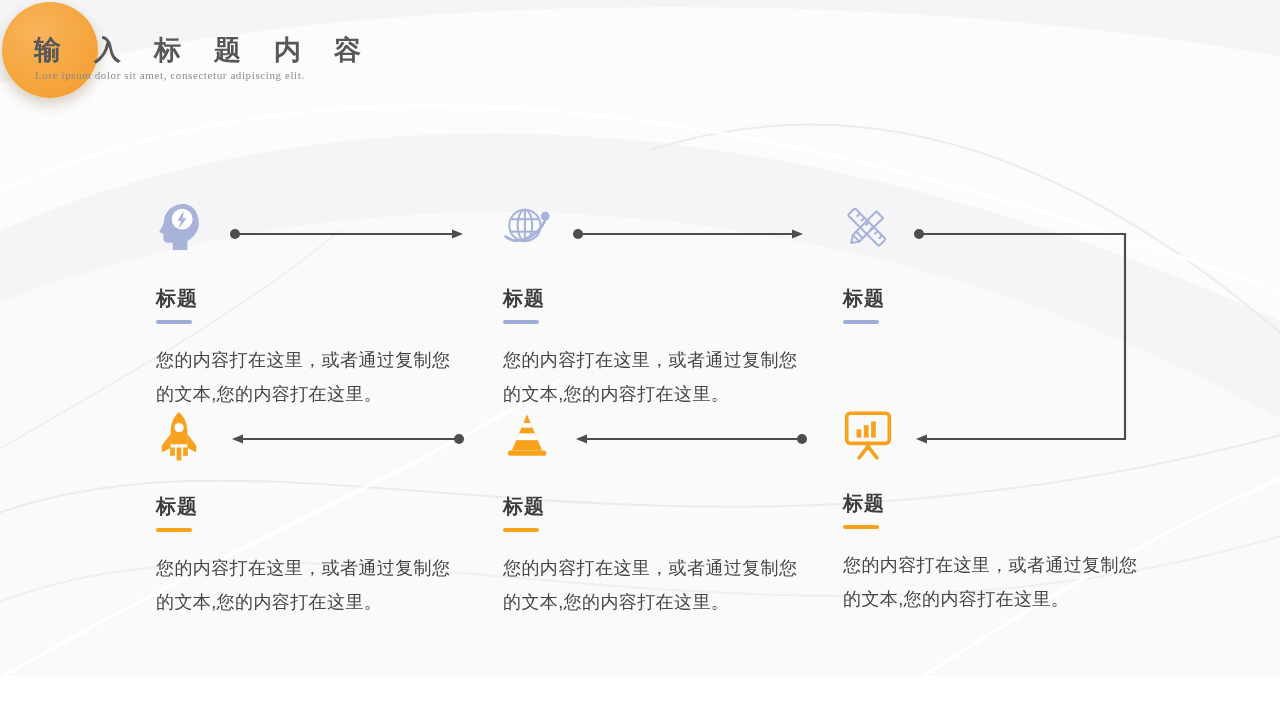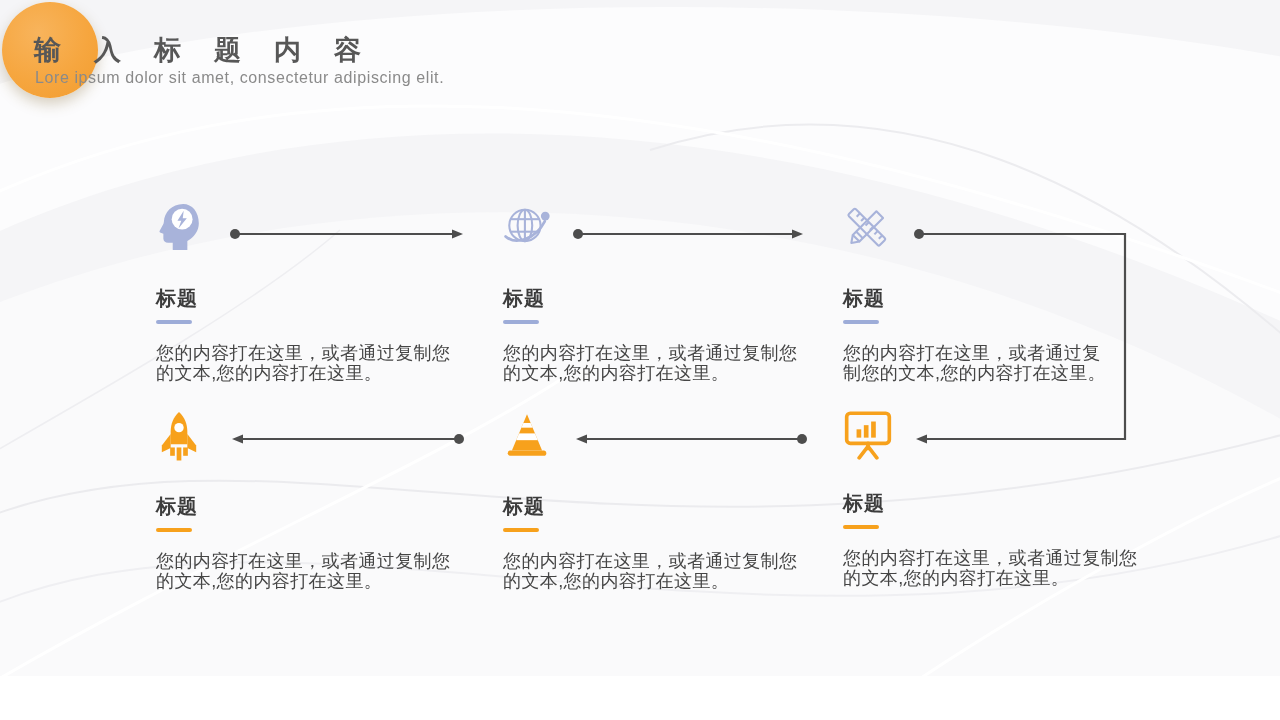--- a/index.html
+++ b/index.html
@@ -36,22 +36,22 @@
     left: 34px; top: 32px;
     font-size: 27px;
     font-weight: 700;
     color: #575757;
     letter-spacing: 33px;
     white-space: nowrap;
   }
   .header-subtitle {
     position: absolute;
     left: 35px; top: 69px;
-    font-family: Liberation Sans, sans-serif;
-    font-size: 16px;
+    font-family: Liberation Serif, serif;
+    font-size: 11px;
     color: #8a8a8a;
     letter-spacing: 0.6px;
     white-space: nowrap;
   }
 
   
   .connectors { position: absolute; inset: 0; z-index: 1; }
   .connectors line, .connectors polyline {
     stroke: #4d4d4d; stroke-width: 2.2; fill: none;
   }
@@ -80,21 +80,21 @@
     margin-top: 8px;
     width: 36px; height: 3.5px;
     border-radius: 2px;
   }
   .accent-purple .item-underline { background: #9dacd8; }
   .accent-orange .item-underline { background: #f7a11c; }
 
   .item-body {
     margin-top: 19px;
     font-size: 18px;
-    line-height: 20px;
+    line-height: 34px;
     color: #454545;
     letter-spacing: 0.4px;
     white-space: pre-line;
   }
 </style>
 </head>
 <body>
 
 <div class="slide">
 
@@ -195,22 +195,20 @@
         </g>
         <g transform="rotate(-45 23 23)">
           <rect x="8" y="18.75" width="32" height="9"></rect>
           <path d="M8 18.75 L1.5 23.25 L8 27.75"></path>
           <line x1="12.5" y1="18.75" x2="12.5" y2="27.75"></line>
         </g>
       </svg>
     </div>
     <div class="item-title">标题</div>
     <div class="item-underline"></div>
-    <div class="item-body">您的内容打在这里，或者通过复
-制您的文本,您的内容打在这里。</div>
   </div>
 
   <div class="item item-4 accent-orange">
     <div class="item-icon">
       <svg width="46" height="50" viewBox="0 0 44 48" fill="#f7a11c">
         <path d="M22 1 C27.5 6 30 12.5 30 20 L30 32 L14 32 L14 20 C14 12.5 16.5 6 22 1 Z"></path>
         <circle cx="22" cy="16" r="4.5" fill="#ffffff"></circle>
         <path d="M14 22 L5.5 33 L5.5 39.5 L14 35.5 Z"></path>
         <path d="M30 22 L38.5 33 L38.5 39.5 L30 35.5 Z"></path>
         <rect x="13.5" y="35" width="4.5" height="8"></rect>

